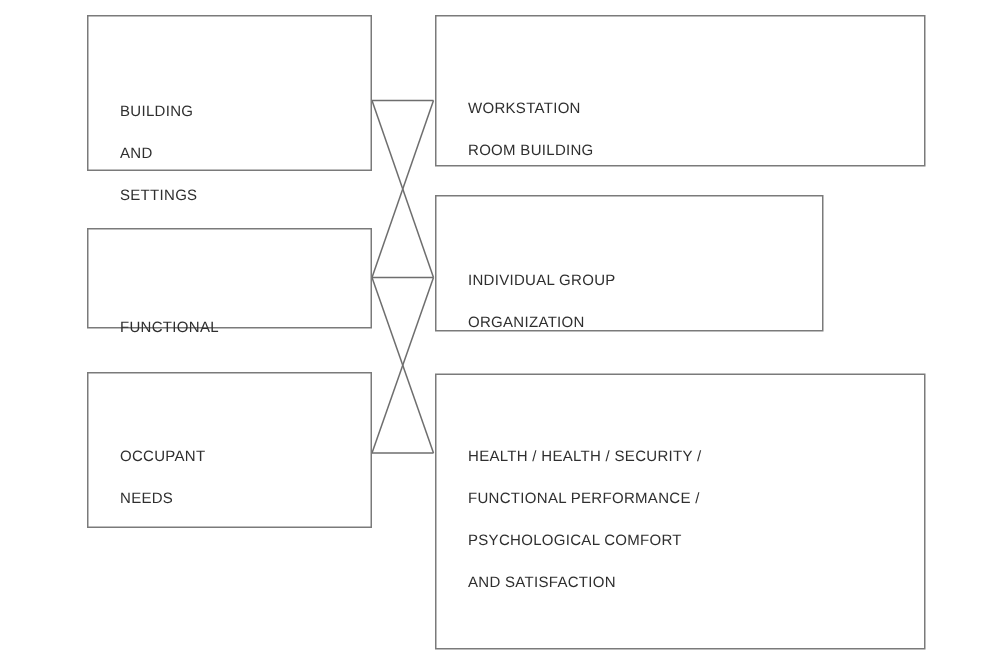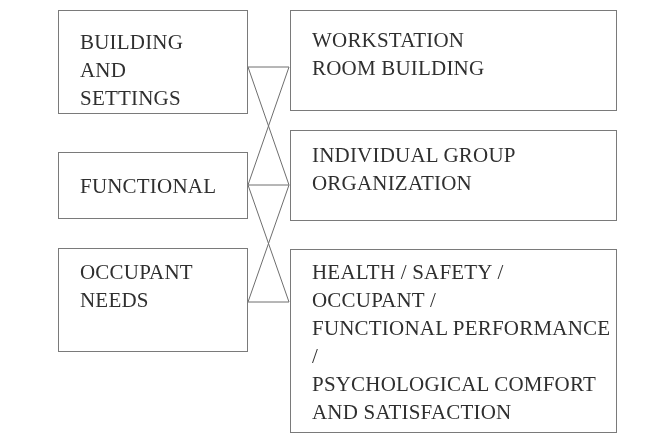--- a/index.html
+++ b/index.html
@@ -17,25 +17,26 @@
   }
   .node-box {
     position: absolute;
     box-sizing: border-box;
     border: 1px solid #7a7a7a;
     background: #ffffff;
   }
   .node-text {
     position: absolute;
     color: #2f2f2f;
-    font-size: 21px;
+    font-size: 10px;
     line-height: 28px;
     letter-spacing: 0.2px;
     white-space: pre-line;
-    font-family: Liberation Serif, serif;
+    font-family: Liberation Sans, sans-serif;
+    margin-top: 33px;
   }
   #connectors {
     position: absolute;
     left: 0;
     top: 0;
     width: 670px;
     height: 447px;
     pointer-events: none;
   }
   #connectors line {
@@ -70,25 +71,25 @@
       <div class="node-box" style="left: 58px; top: 248px; width: 190px; height: 104px; border-color: rgb(122, 122, 122);">
         <div class="node-text" style="left: 21px; top: 9px; color: rgb(47, 47, 47);">OCCUPANT
 NEEDS</div>
       </div>
     </div>
   <div id="right-column">
       <div class="node-box" style="left: 290px; top: 10px; width: 327px; height: 101px; border-color: rgb(122, 122, 122); padding-left: 20px;">
         <div class="node-text" style="left: 21px; top: 15px; color: rgb(47, 47, 47);">WORKSTATION
 ROOM BUILDING</div>
       </div>
-      <div class="node-box" style="left: 290px; top: 130px; width: 327px; height: 91px; border-color: rgb(122, 122, 122);">
+      <div class="node-box" style="left: 290px; top: 130px; width: 259px; height: 91px; border-color: rgb(122, 122, 122);">
         <div class="node-text" style="left: 21px; top: 10px; color: rgb(47, 47, 47);">INDIVIDUAL GROUP
 ORGANIZATION</div>
       </div>
       <div class="node-box" style="left: 290px; top: 249px; width: 327px; height: 184px; border-color: rgb(122, 122, 122);">
-        <div class="node-text" style="left: 21px; top: 8px; color: rgb(47, 47, 47);">HEALTH / SAFETY / OCCUPANT /
+        <div class="node-text" style="left: 21px; top: 8px; color: rgb(47, 47, 47);">HEALTH / HEALTH / SECURITY /
 FUNCTIONAL PERFORMANCE /
 PSYCHOLOGICAL COMFORT
 AND SATISFACTION</div>
       </div>
     </div>
 
 </div>
 
 </body></html>

